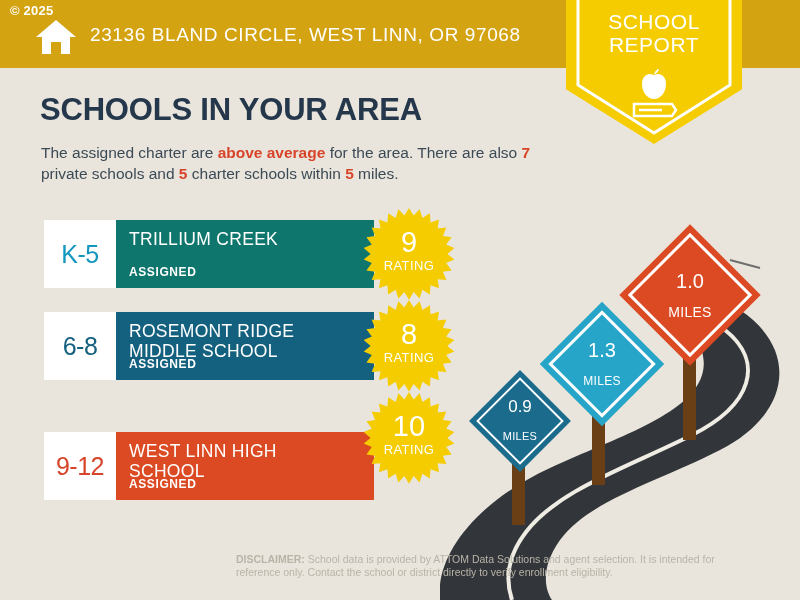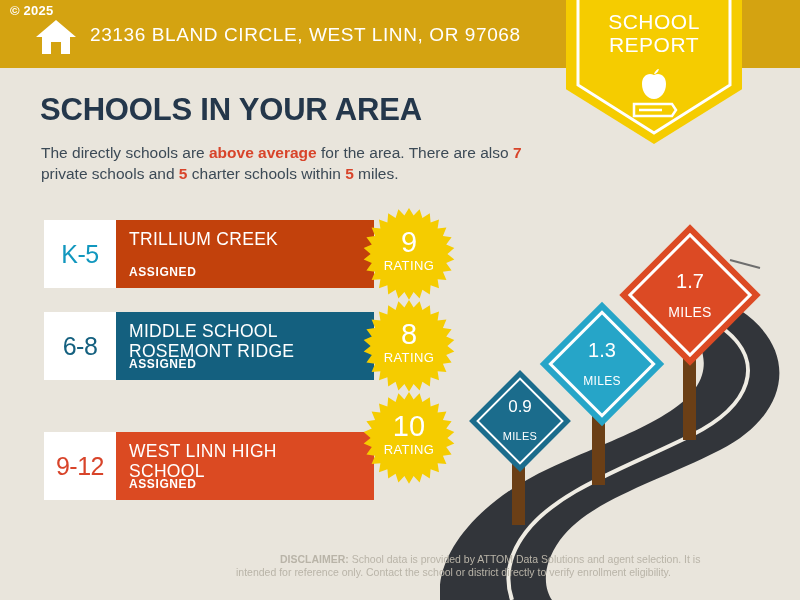--- a/index.html
+++ b/index.html
@@ -237,21 +237,21 @@
   }
   .disclaimer {
     position: absolute;
     left: 236px; top: 553px;
     width: 500px;
     font-size: 10.5px;
     line-height: 13px;
     color: #b9b4a8;
     z-index: 18;
   }
-  .disclaimer b { color: #b9b4a8; margin-left: 44px; }
+  .disclaimer b { color: #b9b4a8; }
 </style>
 </head>
 <body>
 
 <div id="stage">
 
   <div class="road-scene">
     <svg width="360" height="400" viewBox="0 0 360 400">
       <path d="M 300 110 C 360 150, 350 215, 280 250 C 215 283, 150 300, 120 340 C 100 368, 105 390, 112 400 L 0 400 C -5 360, 30 305, 110 268 C 175 238, 250 215, 262 175 C 270 148, 250 125, 225 112 Z" fill="#32353a"></path>
       <path d="M 285 130 C 325 162, 312 205, 252 235 C 186 268, 118 290, 86 332 C 66 358, 66 382, 72 400" fill="none" stroke="#efece3" stroke-width="4" stroke-dasharray="0"></path>
@@ -259,21 +259,21 @@
     </svg>
 
     
     <div>
       <div class="sign-post" style="left:243px; top:130px; height:110px;"></div>
       <div class="sign" style="left:200px; top:45px;">
         <div class="sign-diamond" style="background: rgb(220, 74, 36);">
           <div class="inner-line"></div>
         </div>
         <div class="sign-text">
-          <span class="sign-num">1.7</span>
+          <span class="sign-num">1.0</span>
           <span class="sign-unit">MILES</span>
         </div>
       </div>
     </div>
 
     
     <div>
       <div class="sign-post" style="left:152px; top:185px; height:100px;"></div>
       <div class="sign" style="left:118px; top:120px; width:88px; height:88px;">
         <div class="sign-diamond" style="width: 88px; height: 88px; background: rgb(38, 165, 200);">
@@ -330,46 +330,46 @@
         <g fill="none" stroke="#ffffff" stroke-width="2.5">
           <path d="M10 38 L48 38 L52 44 L48 50 L10 50 Z"></path>
           <line x1="15" y1="44" x2="38" y2="44"></line>
         </g>
       </svg>
     </div>
   </div>
 
   <div class="headline">SCHOOLS IN YOUR AREA</div>
   <div class="subhead">
-    <span>The directly schools are </span><span class="hl">above average</span><span> for the area. There are also </span><span class="hl">7</span><span> private schools and </span><span class="hl">5</span><span> charter schools within </span><span class="hl">5</span><span> miles.</span>
+    <span>The assigned charter are </span><span class="hl">above average</span><span> for the area. There are also </span><span class="hl">7</span><span> private schools and </span><span class="hl">5</span><span> charter schools within </span><span class="hl">5</span><span> miles.</span>
   </div>
 
   <div class="school-row row1">
     <div class="grade-box" style="color:#1197be;">K-5</div>
-    <div class="bar" style="background:#c2410c;">
+    <div class="bar" style="background:#0f766e;">
       <div class="bar-name">
         <div>TRILLIUM CREEK</div>
       </div>
       <div class="bar-assigned">ASSIGNED</div>
     </div>
   </div>
   <div class="rating r1">
     <svg width="96" height="96" viewBox="0 0 96 96">
       <polygon fill="#f5cc00" points="48,2 52.6,9.6 58.6,3.3 61.4,12 68.8,7.3 69.6,16.4 78,13.5 76.6,22.5 85.4,21.6 81.9,29.9 90.6,31.3 85.2,38.6 93.3,42.1 86.4,47.9 93.3,53.6 85.2,57.1 90.6,64.4 81.9,65.8 85.4,74.1 76.6,73.2 78,82.2 69.6,79.3 68.8,88.4 61.4,83.7 58.6,92.4 52.6,86.1 48,93.7 43.4,86.1 37.4,92.4 34.6,83.7 27.2,88.4 26.4,79.3 18,82.2 19.4,73.2 10.6,74.1 14.1,65.8 5.4,64.4 10.8,57.1 2.7,53.6 9.6,47.9 2.7,42.1 10.8,38.6 5.4,31.3 14.1,29.9 10.6,21.6 19.4,22.5 18,13.5 26.4,16.4 27.2,7.3 34.6,12 37.4,3.3 43.4,9.6"></polygon>
     </svg>
     <div class="rating-num">9</div>
     <div class="rating-label">RATING</div>
   </div>
 
   <div class="school-row row2">
     <div class="grade-box" style="color:#14607f;">6-8</div>
     <div class="bar" style="background:#14607f;">
       <div class="bar-name">
+        <div>ROSEMONT RIDGE</div>
         <div>MIDDLE SCHOOL</div>
-        <div>ROSEMONT RIDGE</div>
       </div>
       <div class="bar-assigned">ASSIGNED</div>
     </div>
   </div>
   <div class="rating r2">
     <svg width="96" height="96" viewBox="0 0 96 96">
       <polygon fill="#f5cc00" points="48,2 52.6,9.6 58.6,3.3 61.4,12 68.8,7.3 69.6,16.4 78,13.5 76.6,22.5 85.4,21.6 81.9,29.9 90.6,31.3 85.2,38.6 93.3,42.1 86.4,47.9 93.3,53.6 85.2,57.1 90.6,64.4 81.9,65.8 85.4,74.1 76.6,73.2 78,82.2 69.6,79.3 68.8,88.4 61.4,83.7 58.6,92.4 52.6,86.1 48,93.7 43.4,86.1 37.4,92.4 34.6,83.7 27.2,88.4 26.4,79.3 18,82.2 19.4,73.2 10.6,74.1 14.1,65.8 5.4,64.4 10.8,57.1 2.7,53.6 9.6,47.9 2.7,42.1 10.8,38.6 5.4,31.3 14.1,29.9 10.6,21.6 19.4,22.5 18,13.5 26.4,16.4 27.2,7.3 34.6,12 37.4,3.3 43.4,9.6"></polygon>
     </svg>
     <div class="rating-num">8</div>
     <div class="rating-label">RATING</div>

